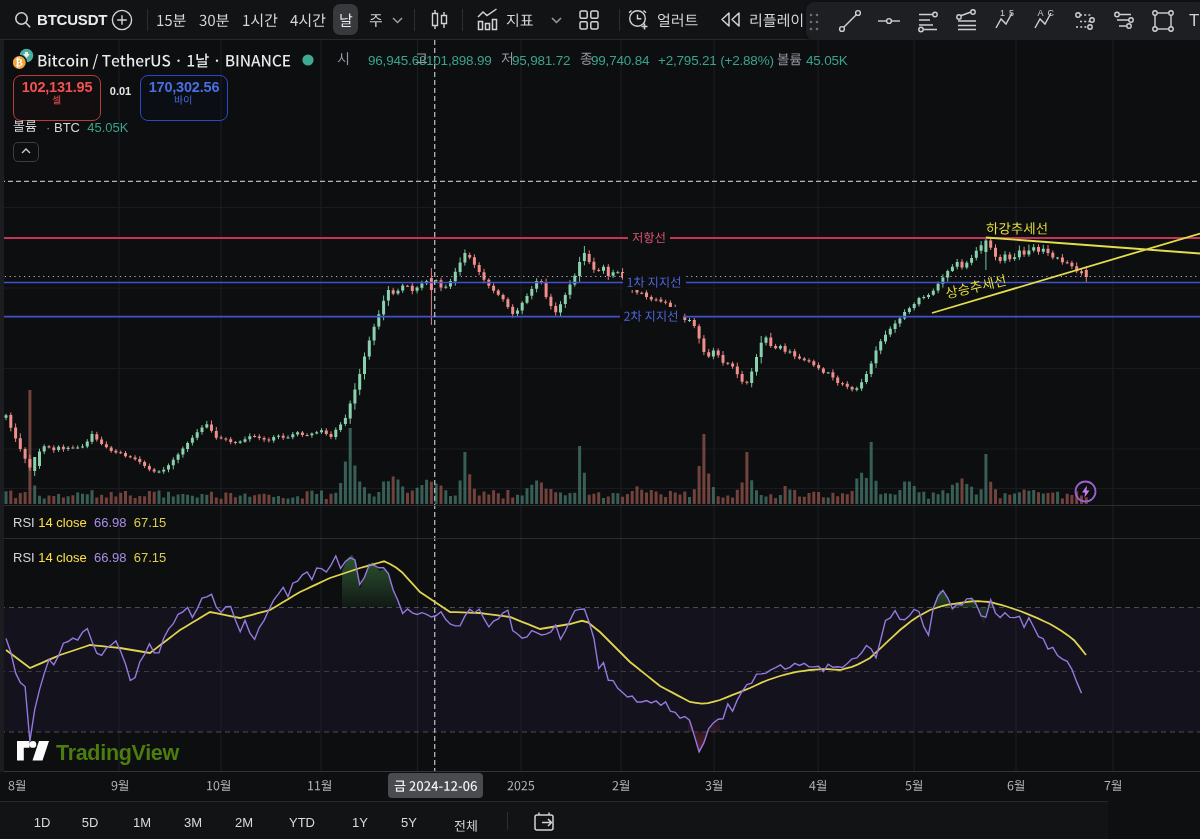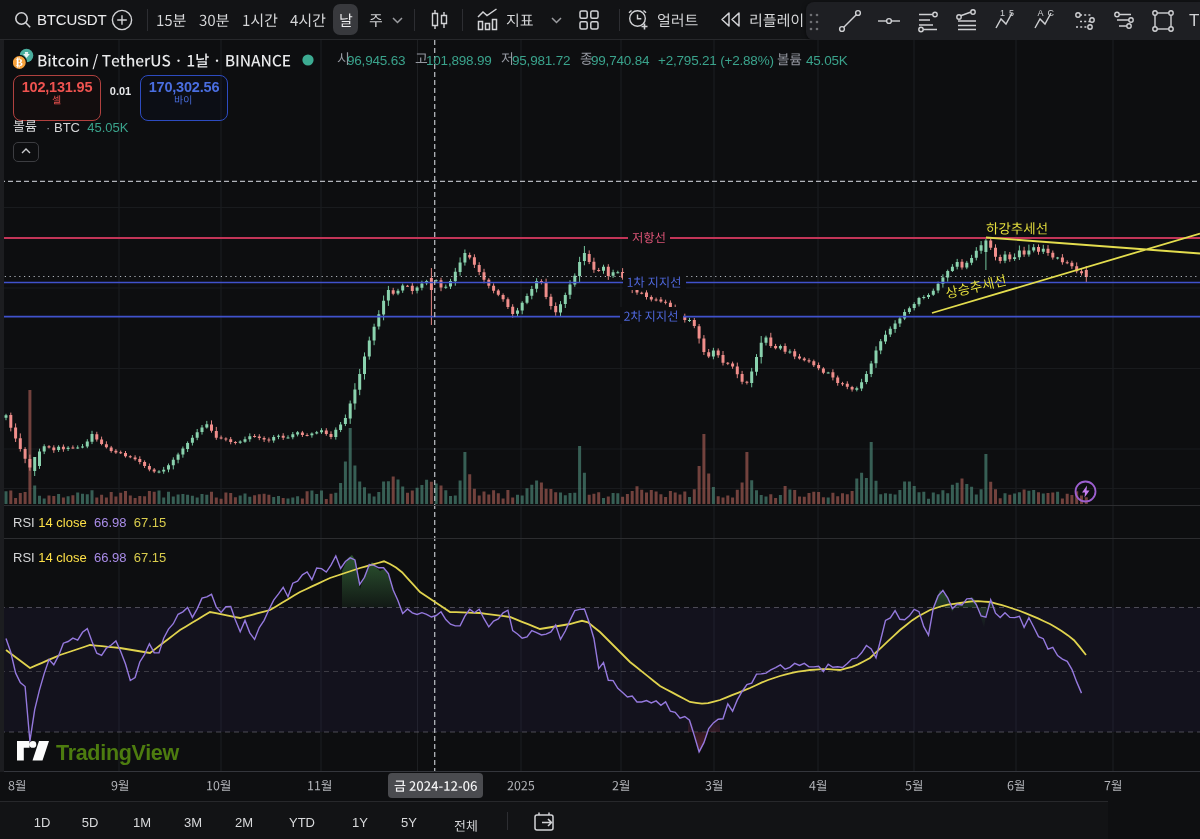--- a/index.html
+++ b/index.html
@@ -35,21 +35,21 @@
   border-top:1px solid #27282b;color:#d8d9db;font-size:13px}
 .bt{position:absolute;top:13px;transform:translateX(-50%)}
 .num{color:#3aa38c}
 .ohlc{position:absolute;top:52.5px;font-size:13.5px;letter-spacing:-0.2px;z-index:5;white-space:nowrap}
 </style></head><body>
 <div id="toolbar">
     <svg class="abs" style="left:14px;top:11px" width="18" height="18" viewBox="0 0 18 18" fill="none" stroke="#d2d3d6" stroke-width="1.6">
       <circle cx="7.5" cy="7.5" r="5.7"></circle>
       <path d="M11.8 11.8L16.2 16.2"></path>
     </svg>
-    <div class="abs" style="left:37px;top:11px;font-size:15px;font-weight:400;color:#ececee;letter-spacing:-0.2px">BTCUSDT</div>
+    <div class="abs" style="left:37px;top:11px;font-size:15px;font-weight:700;color:#ececee;letter-spacing:-0.2px">BTCUSDT</div>
     <svg class="abs" style="left:111px;top:9px" width="22" height="22" viewBox="0 0 22 22" fill="none" stroke="#d2d3d6" stroke-width="1.4">
       <circle cx="11" cy="11" r="9.6"></circle>
       <path d="M11 6.2V15.8M6.2 11H15.8"></path>
     </svg>
     <div class="tdiv" style="left:147px"></div>
     <div id="dayb"></div>
   </div>
 <svg class="abs" style="left:155.8px;top:9.6px;z-index:6" width="34" height="22">
     <path transform="translate(0,15.9)" d="M1.3 0.0V-1.1H3.8V-9.3H1.8V-10.2Q2.5 -10.3 3.1 -10.5Q3.7 -10.7 4.1 -11.0H5.1V-1.1H7.4V0.0ZM12.3 0.2Q11.4 0.2 10.7 -0.0Q10.1 -0.2 9.6 -0.6Q9.1 -0.9 8.7 -1.3L9.4 -2.2Q9.7 -1.8 10.1 -1.6Q10.5 -1.3 11.0 -1.1Q11.5 -0.9 12.1 -0.9Q12.8 -0.9 13.3 -1.3Q13.8 -1.6 14.1 -2.2Q14.5 -2.7 14.5 -3.5Q14.5 -4.7 13.8 -5.4Q13.2 -6.0 12.2 -6.0Q11.6 -6.0 11.2 -5.9Q10.8 -5.7 10.4 -5.4L9.6 -5.9L10.0 -11.0H15.3V-9.8H11.2L10.9 -6.6Q11.3 -6.8 11.7 -7.0Q12.0 -7.1 12.5 -7.1Q13.5 -7.1 14.2 -6.7Q15.0 -6.3 15.4 -5.6Q15.8 -4.8 15.8 -3.6Q15.8 -2.4 15.3 -1.5Q14.8 -0.7 14.0 -0.2Q13.2 0.2 12.3 0.2ZM17.4 -5.2H29.7V-4.2H17.4ZM23.0 -4.7H24.2V-1.6H23.0ZM18.9 -0.2H28.3V0.9H18.9ZM18.9 -2.8H20.2V0.2H18.9ZM19.0 -12.0H20.3V-10.3H26.8V-12.0H28.1V-6.5H19.0ZM20.3 -9.3V-7.5H26.8V-9.3Z" fill="#d6d7d9"></path>
   </svg>
@@ -225,21 +225,21 @@
 </svg>
 <svg class="abs" style="left:37.0px;top:49.6px;z-index:5" width="258" height="23">
     <path transform="translate(0,16.4)" d="M1.5 0.0V-11.4H5.0Q6.2 -11.4 7.1 -11.1Q8.0 -10.9 8.5 -10.3Q9.1 -9.6 9.1 -8.6Q9.1 -8.1 8.9 -7.6Q8.7 -7.1 8.3 -6.7Q8.0 -6.3 7.4 -6.1V-6.1Q8.4 -5.9 9.1 -5.2Q9.7 -4.5 9.7 -3.3Q9.7 -2.2 9.1 -1.5Q8.6 -0.7 7.6 -0.4Q6.6 0.0 5.3 0.0ZM3.3 -6.7H4.8Q6.1 -6.7 6.7 -7.1Q7.3 -7.6 7.3 -8.4Q7.3 -9.3 6.7 -9.6Q6.1 -10.0 4.9 -10.0H3.3ZM3.3 -1.4H5.1Q6.5 -1.4 7.2 -1.9Q7.9 -2.4 7.9 -3.4Q7.9 -4.4 7.2 -4.8Q6.5 -5.3 5.1 -5.3H3.3ZM11.6 0.0V-8.5H13.4V0.0ZM12.5 -10.1Q12.0 -10.1 11.7 -10.4Q11.4 -10.7 11.4 -11.2Q11.4 -11.7 11.7 -12.0Q12.0 -12.3 12.5 -12.3Q13.0 -12.3 13.3 -12.0Q13.6 -11.7 13.6 -11.2Q13.6 -10.7 13.3 -10.4Q13.0 -10.1 12.5 -10.1ZM18.8 0.2Q17.9 0.2 17.3 -0.2Q16.7 -0.5 16.5 -1.2Q16.2 -1.9 16.2 -2.8V-7.1H15.0V-8.4L16.3 -8.5L16.5 -10.9H18.0V-8.5H20.2V-7.1H18.0V-2.8Q18.0 -2.0 18.3 -1.6Q18.6 -1.2 19.3 -1.2Q19.5 -1.2 19.7 -1.3Q20.0 -1.4 20.2 -1.4L20.5 -0.1Q20.1 0.0 19.7 0.1Q19.3 0.2 18.8 0.2ZM25.5 0.2Q24.3 0.2 23.4 -0.3Q22.5 -0.8 21.9 -1.9Q21.4 -2.9 21.4 -4.3Q21.4 -5.7 22.0 -6.7Q22.6 -7.7 23.5 -8.2Q24.5 -8.7 25.6 -8.7Q26.4 -8.7 27.0 -8.5Q27.6 -8.2 28.1 -7.8L27.2 -6.6Q26.9 -6.9 26.5 -7.1Q26.1 -7.3 25.7 -7.3Q25.0 -7.3 24.4 -6.9Q23.9 -6.5 23.5 -5.8Q23.2 -5.2 23.2 -4.3Q23.2 -3.4 23.5 -2.7Q23.8 -2.0 24.4 -1.6Q24.9 -1.3 25.6 -1.3Q26.2 -1.3 26.6 -1.5Q27.1 -1.7 27.5 -2.0L28.2 -0.8Q27.6 -0.3 26.9 -0.1Q26.2 0.2 25.5 0.2ZM33.3 0.2Q32.3 0.2 31.3 -0.3Q30.4 -0.8 29.9 -1.9Q29.3 -2.9 29.3 -4.3Q29.3 -5.7 29.9 -6.7Q30.4 -7.7 31.3 -8.2Q32.3 -8.7 33.3 -8.7Q34.1 -8.7 34.8 -8.4Q35.6 -8.1 36.1 -7.6Q36.7 -7.0 37.0 -6.2Q37.3 -5.3 37.3 -4.3Q37.3 -2.9 36.8 -1.9Q36.2 -0.8 35.3 -0.3Q34.4 0.2 33.3 0.2ZM33.3 -1.3Q34.0 -1.3 34.5 -1.6Q35.0 -2.0 35.2 -2.7Q35.5 -3.4 35.5 -4.3Q35.5 -5.2 35.2 -5.8Q35.0 -6.5 34.5 -6.9Q34.0 -7.3 33.3 -7.3Q32.7 -7.3 32.2 -6.9Q31.7 -6.5 31.4 -5.8Q31.1 -5.2 31.1 -4.3Q31.1 -3.4 31.4 -2.7Q31.7 -2.0 32.2 -1.6Q32.7 -1.3 33.3 -1.3ZM39.3 0.0V-8.5H41.1V0.0ZM40.2 -10.1Q39.7 -10.1 39.4 -10.4Q39.1 -10.7 39.1 -11.2Q39.1 -11.7 39.4 -12.0Q39.7 -12.3 40.2 -12.3Q40.7 -12.3 41.0 -12.0Q41.3 -11.7 41.3 -11.2Q41.3 -10.7 41.0 -10.4Q40.7 -10.1 40.2 -10.1ZM43.7 0.0V-8.5H45.2L45.3 -7.3H45.3Q45.9 -7.9 46.6 -8.3Q47.3 -8.7 48.2 -8.7Q49.5 -8.7 50.2 -7.9Q50.8 -7.0 50.8 -5.4V0.0H49.0V-5.1Q49.0 -6.2 48.7 -6.7Q48.3 -7.2 47.6 -7.2Q47.0 -7.2 46.5 -6.9Q46.0 -6.6 45.5 -6.0V0.0ZM55.5 2.8 59.8 -12.4H61.0L56.7 2.8ZM68.5 0.0V-9.9H65.1V-11.4H73.6V-9.9H70.3V0.0ZM78.9 0.2Q77.8 0.2 76.8 -0.3Q75.9 -0.9 75.3 -1.9Q74.8 -2.9 74.8 -4.3Q74.8 -5.3 75.1 -6.1Q75.4 -7.0 76.0 -7.5Q76.5 -8.1 77.2 -8.4Q77.9 -8.7 78.7 -8.7Q79.8 -8.7 80.6 -8.2Q81.3 -7.7 81.7 -6.8Q82.1 -5.9 82.1 -4.7Q82.1 -4.4 82.1 -4.2Q82.1 -4.0 82.0 -3.8H76.5Q76.6 -3.0 76.9 -2.4Q77.3 -1.8 77.8 -1.5Q78.4 -1.2 79.1 -1.2Q79.7 -1.2 80.2 -1.4Q80.7 -1.5 81.2 -1.8L81.8 -0.7Q81.2 -0.3 80.5 -0.0Q79.8 0.2 78.9 0.2ZM76.5 -5.0H80.6Q80.6 -6.1 80.1 -6.7Q79.6 -7.3 78.7 -7.3Q78.2 -7.3 77.7 -7.1Q77.2 -6.8 76.9 -6.3Q76.6 -5.8 76.5 -5.0ZM86.9 0.2Q85.9 0.2 85.4 -0.2Q84.8 -0.5 84.6 -1.2Q84.3 -1.9 84.3 -2.8V-7.1H83.1V-8.4L84.4 -8.5L84.6 -10.9H86.1V-8.5H88.3V-7.1H86.1V-2.8Q86.1 -2.0 86.4 -1.6Q86.7 -1.2 87.3 -1.2Q87.6 -1.2 87.8 -1.3Q88.1 -1.4 88.3 -1.4L88.6 -0.1Q88.2 0.0 87.8 0.1Q87.4 0.2 86.9 0.2ZM90.1 0.0V-12.4H91.9V-9.1L91.8 -7.4Q92.3 -7.9 93.0 -8.3Q93.7 -8.7 94.5 -8.7Q95.9 -8.7 96.5 -7.9Q97.2 -7.0 97.2 -5.4V0.0H95.4V-5.1Q95.4 -6.2 95.0 -6.7Q94.7 -7.2 93.9 -7.2Q93.3 -7.2 92.9 -6.9Q92.4 -6.6 91.9 -6.0V0.0ZM103.2 0.2Q102.0 0.2 101.1 -0.3Q100.1 -0.9 99.6 -1.9Q99.0 -2.9 99.0 -4.3Q99.0 -5.3 99.3 -6.1Q99.6 -7.0 100.2 -7.5Q100.8 -8.1 101.5 -8.4Q102.1 -8.7 102.9 -8.7Q104.0 -8.7 104.8 -8.2Q105.6 -7.7 106.0 -6.8Q106.4 -5.9 106.4 -4.7Q106.4 -4.4 106.3 -4.2Q106.3 -4.0 106.3 -3.8H100.8Q100.8 -3.0 101.2 -2.4Q101.5 -1.8 102.1 -1.5Q102.6 -1.2 103.4 -1.2Q104.0 -1.2 104.4 -1.4Q104.9 -1.5 105.4 -1.8L106.0 -0.7Q105.4 -0.3 104.7 -0.0Q104.0 0.2 103.2 0.2ZM100.7 -5.0H104.8Q104.8 -6.1 104.3 -6.7Q103.8 -7.3 102.9 -7.3Q102.4 -7.3 101.9 -7.1Q101.5 -6.8 101.1 -6.3Q100.8 -5.8 100.7 -5.0ZM108.3 0.0V-8.5H109.7L109.9 -7.0H109.9Q110.4 -7.8 111.0 -8.3Q111.6 -8.7 112.3 -8.7Q112.7 -8.7 112.9 -8.7Q113.1 -8.7 113.3 -8.6L113.0 -7.0Q112.7 -7.1 112.6 -7.1Q112.4 -7.2 112.1 -7.2Q111.6 -7.2 111.0 -6.7Q110.5 -6.3 110.1 -5.3V0.0ZM118.9 0.2Q117.9 0.2 117.1 -0.1Q116.3 -0.3 115.8 -0.9Q115.2 -1.5 114.9 -2.5Q114.6 -3.5 114.6 -4.9V-11.4H116.4V-4.8Q116.4 -3.5 116.7 -2.8Q117.0 -2.0 117.6 -1.7Q118.1 -1.4 118.9 -1.4Q119.6 -1.4 120.1 -1.7Q120.7 -2.0 121.0 -2.8Q121.3 -3.5 121.3 -4.8V-11.4H123.1V-4.9Q123.1 -3.5 122.8 -2.5Q122.5 -1.5 121.9 -0.9Q121.4 -0.3 120.6 -0.1Q119.8 0.2 118.9 0.2ZM129.2 0.2Q128.0 0.2 127.0 -0.2Q125.9 -0.7 125.1 -1.5L126.2 -2.7Q126.8 -2.1 127.6 -1.7Q128.4 -1.4 129.2 -1.4Q130.2 -1.4 130.8 -1.8Q131.4 -2.3 131.4 -3.0Q131.4 -3.5 131.1 -3.8Q130.9 -4.1 130.5 -4.4Q130.1 -4.6 129.5 -4.8L128.0 -5.5Q127.4 -5.7 126.9 -6.1Q126.3 -6.5 126.0 -7.1Q125.6 -7.6 125.6 -8.5Q125.6 -9.4 126.1 -10.1Q126.6 -10.8 127.4 -11.2Q128.3 -11.6 129.4 -11.6Q130.4 -11.6 131.3 -11.2Q132.2 -10.8 132.8 -10.2L131.9 -9.0Q131.4 -9.5 130.8 -9.8Q130.1 -10.1 129.4 -10.1Q128.5 -10.1 128.0 -9.7Q127.5 -9.3 127.5 -8.6Q127.5 -8.1 127.7 -7.8Q128.0 -7.5 128.4 -7.3Q128.9 -7.1 129.3 -6.9L130.9 -6.2Q131.6 -5.9 132.1 -5.5Q132.6 -5.1 132.9 -4.5Q133.2 -4.0 133.2 -3.1Q133.2 -2.2 132.7 -1.5Q132.2 -0.7 131.3 -0.2Q130.4 0.2 129.2 0.2ZM141.5 -4.4Q141.0 -4.4 140.7 -4.8Q140.3 -5.2 140.3 -5.7Q140.3 -6.2 140.7 -6.6Q141.0 -7.0 141.5 -7.0Q142.0 -7.0 142.4 -6.6Q142.7 -6.2 142.7 -5.7Q142.7 -5.2 142.4 -4.8Q142.0 -4.4 141.5 -4.4ZM150.6 0.0V-1.5H153.2V-9.4H151.1V-10.5Q151.9 -10.7 152.5 -10.9Q153.1 -11.1 153.6 -11.4H154.9V-1.5H157.2V0.0ZM168.2 -12.9H169.8V-5.8H168.2ZM169.4 -10.1H171.8V-8.7H169.4ZM159.4 -12.3H161.0V-6.8H159.4ZM159.4 -7.7H160.5Q162.0 -7.7 163.6 -7.8Q165.2 -8.0 166.9 -8.3L167.1 -7.0Q165.3 -6.6 163.7 -6.5Q162.1 -6.4 160.5 -6.4H159.4ZM160.7 -5.2H169.8V-1.5H162.3V0.4H160.7V-2.7H168.2V-3.9H160.7ZM160.7 -0.2H170.3V1.1H160.7ZM180.0 -4.4Q179.5 -4.4 179.2 -4.8Q178.8 -5.2 178.8 -5.7Q178.8 -6.2 179.2 -6.6Q179.5 -7.0 180.0 -7.0Q180.5 -7.0 180.9 -6.6Q181.2 -6.2 181.2 -5.7Q181.2 -5.2 180.9 -4.8Q180.5 -4.4 180.0 -4.4ZM189.3 0.0V-11.4H192.8Q194.0 -11.4 194.9 -11.1Q195.8 -10.9 196.3 -10.3Q196.8 -9.6 196.8 -8.6Q196.8 -8.1 196.7 -7.6Q196.5 -7.1 196.1 -6.7Q195.7 -6.3 195.2 -6.1V-6.1Q196.2 -5.9 196.8 -5.2Q197.5 -4.5 197.5 -3.3Q197.5 -2.2 196.9 -1.5Q196.3 -0.7 195.4 -0.4Q194.4 0.0 193.1 0.0ZM191.1 -6.7H192.6Q193.9 -6.7 194.5 -7.1Q195.1 -7.6 195.1 -8.4Q195.1 -9.3 194.5 -9.6Q193.9 -10.0 192.7 -10.0H191.1ZM191.1 -1.4H192.9Q194.2 -1.4 195.0 -1.9Q195.7 -2.4 195.7 -3.4Q195.7 -4.4 195.0 -4.8Q194.3 -5.3 192.9 -5.3H191.1ZM199.5 0.0V-11.4H201.3V0.0ZM204.2 0.0V-11.4H206.1L209.8 -4.7L211.0 -2.3H211.1Q211.0 -3.2 211.0 -4.2Q210.9 -5.2 210.9 -6.1V-11.4H212.6V0.0H210.7L207.0 -6.7L205.8 -9.1H205.7Q205.8 -8.2 205.8 -7.3Q205.9 -6.3 205.9 -5.4V0.0ZM214.0 0.0 217.8 -11.4H219.9L223.6 0.0H221.7L219.9 -6.2Q219.6 -7.1 219.3 -8.1Q219.1 -9.0 218.8 -10.0H218.7Q218.5 -9.0 218.2 -8.1Q218.0 -7.1 217.7 -6.2L215.8 0.0ZM216.1 -3.2V-4.7H221.5V-3.2ZM225.0 0.0V-11.4H226.9L230.7 -4.7L231.9 -2.3H231.9Q231.9 -3.2 231.8 -4.2Q231.7 -5.2 231.7 -6.1V-11.4H233.4V0.0H231.6L227.8 -6.7L226.6 -9.1H226.5Q226.6 -8.2 226.7 -7.3Q226.7 -6.3 226.7 -5.4V0.0ZM240.8 0.2Q239.7 0.2 238.8 -0.2Q237.8 -0.6 237.1 -1.3Q236.5 -2.1 236.1 -3.2Q235.7 -4.3 235.7 -5.7Q235.7 -7.1 236.1 -8.2Q236.5 -9.3 237.2 -10.0Q237.9 -10.8 238.8 -11.2Q239.8 -11.6 240.9 -11.6Q241.9 -11.6 242.7 -11.2Q243.6 -10.8 244.1 -10.2L243.1 -9.0Q242.7 -9.5 242.1 -9.8Q241.6 -10.1 240.9 -10.1Q239.9 -10.1 239.1 -9.5Q238.4 -9.0 238.0 -8.0Q237.5 -7.1 237.5 -5.7Q237.5 -4.4 237.9 -3.4Q238.3 -2.4 239.1 -1.9Q239.8 -1.4 240.8 -1.4Q241.6 -1.4 242.2 -1.7Q242.8 -2.0 243.3 -2.6L244.3 -1.4Q243.6 -0.6 242.8 -0.2Q241.9 0.2 240.8 0.2ZM246.2 0.0V-11.4H253.0V-9.9H248.0V-6.7H252.2V-5.2H248.0V-1.5H253.1V0.0Z" fill="#e8e9eb"></path>
   </svg>
 <svg class="abs" style="left:302px;top:53.5px;z-index:5" width="12" height="12">
     <circle cx="6" cy="6" r="5.6" fill="#3cab92"></circle>
   </svg>
 <svg class="abs" style="left:337.0px;top:49.2px;z-index:5" width="17" height="21">
     <path transform="translate(0,14.8)" d="M4.0 -10.5H5.0V-8.2Q5.0 -7.1 4.7 -6.1Q4.4 -5.1 4.0 -4.2Q3.5 -3.3 2.8 -2.6Q2.1 -1.9 1.3 -1.5L0.6 -2.5Q1.3 -2.8 2.0 -3.4Q2.6 -4.0 3.0 -4.8Q3.5 -5.6 3.8 -6.4Q4.0 -7.3 4.0 -8.2ZM4.2 -10.5H5.2V-8.2Q5.2 -7.3 5.4 -6.5Q5.7 -5.7 6.2 -4.9Q6.6 -4.2 7.3 -3.6Q7.9 -3.0 8.6 -2.7L7.9 -1.8Q7.1 -2.2 6.4 -2.8Q5.8 -3.5 5.3 -4.3Q4.8 -5.2 4.5 -6.2Q4.2 -7.2 4.2 -8.2ZM9.9 -11.6H11.1V1.1H9.9Z" fill="#9598a1"></path>
   </svg>
-<div class="ohlc num" style="left:347px">96,945.63</div>
+<div class="ohlc num" style="left:368px">96,945.63</div>
 <svg class="abs" style="left:415.0px;top:49.2px;z-index:5" width="17" height="21">
     <path transform="translate(0,14.8)" d="M1.9 -10.3H10.1V-9.3H1.9ZM0.7 -1.7H12.1V-0.7H0.7ZM5.1 -6.2H6.3V-1.2H5.1ZM9.6 -10.3H10.8V-9.1Q10.8 -8.3 10.8 -7.4Q10.7 -6.5 10.6 -5.5Q10.6 -4.5 10.3 -3.2L9.1 -3.3Q9.5 -5.2 9.6 -6.5Q9.6 -7.9 9.6 -9.1Z" fill="#9598a1"></path>
   </svg>
 <div class="ohlc num" style="left:426px">101,898.99</div>
 <svg class="abs" style="left:501.0px;top:49.2px;z-index:5" width="17" height="21">
     <path transform="translate(0,14.8)" d="M10.0 -11.6H11.1V1.1H10.0ZM7.2 -7.0H10.3V-6.0H7.2ZM3.9 -9.8H4.8V-7.9Q4.8 -6.9 4.6 -5.9Q4.3 -4.9 3.8 -4.0Q3.3 -3.1 2.7 -2.5Q2.0 -1.8 1.3 -1.4L0.6 -2.3Q1.3 -2.7 1.9 -3.3Q2.5 -3.8 2.9 -4.6Q3.4 -5.3 3.7 -6.2Q3.9 -7.0 3.9 -7.9ZM4.2 -9.8H5.1V-7.9Q5.1 -7.1 5.3 -6.3Q5.6 -5.5 6.0 -4.8Q6.5 -4.0 7.1 -3.5Q7.7 -2.9 8.4 -2.6L7.7 -1.7Q6.9 -2.0 6.3 -2.7Q5.7 -3.3 5.2 -4.2Q4.7 -5.0 4.4 -5.9Q4.2 -6.9 4.2 -7.9ZM1.1 -10.3H7.9V-9.3H1.1Z" fill="#9598a1"></path>
   </svg>
 <div class="ohlc num" style="left:512px">95,981.72</div>
 <svg class="abs" style="left:580.0px;top:49.2px;z-index:5" width="17" height="21">
     <path transform="translate(0,14.8)" d="M5.8 -7.1H7.0V-4.7H5.8ZM0.7 -5.3H12.1V-4.3H0.7ZM6.4 -3.3Q8.4 -3.3 9.6 -2.7Q10.7 -2.2 10.7 -1.1Q10.7 -0.1 9.6 0.5Q8.4 1.1 6.4 1.1Q4.4 1.1 3.2 0.5Q2.1 -0.1 2.1 -1.1Q2.1 -2.2 3.2 -2.7Q4.4 -3.3 6.4 -3.3ZM6.4 -2.4Q4.9 -2.4 4.1 -2.1Q3.2 -1.7 3.2 -1.1Q3.2 -0.5 4.1 -0.2Q4.9 0.2 6.4 0.2Q7.9 0.2 8.7 -0.2Q9.6 -0.5 9.6 -1.1Q9.6 -1.7 8.7 -2.1Q7.9 -2.4 6.4 -2.4ZM5.7 -10.5H6.7V-10.2Q6.7 -9.5 6.4 -9.0Q6.2 -8.5 5.7 -8.1Q5.2 -7.6 4.6 -7.3Q4.0 -7.0 3.3 -6.8Q2.5 -6.5 1.7 -6.4L1.3 -7.4Q2.0 -7.4 2.7 -7.6Q3.3 -7.8 3.8 -8.0Q4.4 -8.3 4.8 -8.6Q5.2 -9.0 5.4 -9.3Q5.7 -9.7 5.7 -10.2ZM6.2 -10.5H7.2V-10.2Q7.2 -9.7 7.4 -9.3Q7.6 -8.9 8.0 -8.6Q8.5 -8.3 9.0 -8.0Q9.6 -7.8 10.2 -7.6Q10.8 -7.4 11.5 -7.4L11.1 -6.4Q10.3 -6.5 9.6 -6.8Q8.8 -7.0 8.2 -7.3Q7.6 -7.6 7.1 -8.1Q6.7 -8.5 6.4 -9.0Q6.2 -9.5 6.2 -10.2ZM1.7 -11.0H11.1V-10.1H1.7Z" fill="#9598a1"></path>

